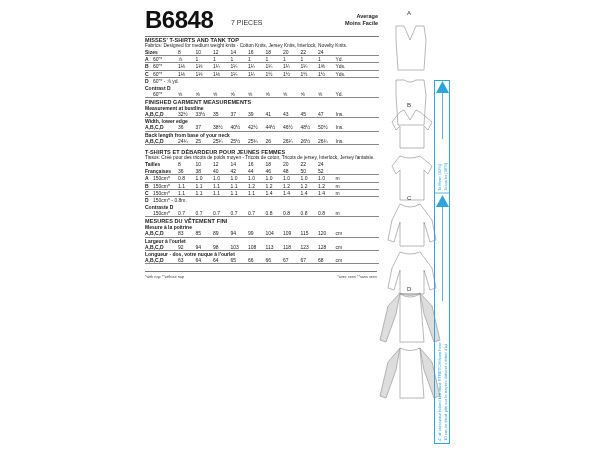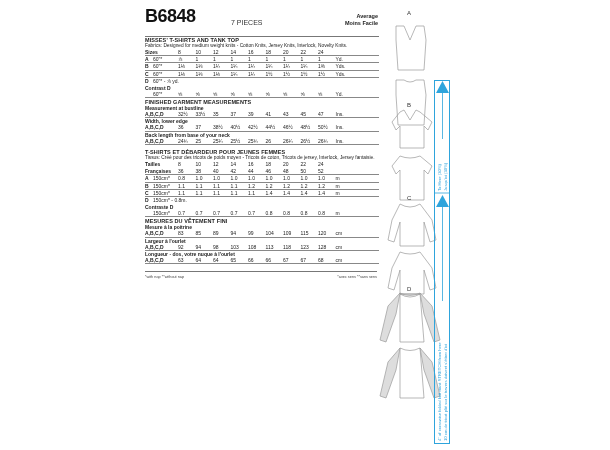--- a/index.html
+++ b/index.html
@@ -1,19 +1,19 @@
 <!DOCTYPE html>
 <html><head>
 <meta charset="utf-8">
 <style>
   html, body { margin:0; padding:0; background:#ffffff; }
   body { width:610px; height:450px; position:relative; overflow:hidden; font-family:"Liberation Sans", sans-serif; color:#222; }
   .page { position:absolute; left:145px; top:8px; width:320px; height:440px; }
   .hdr { position:absolute; left:0; top:0; width:230px; height:26px; }
-  .num { position:absolute; left:0; top:-2px; font-size:18px; font-weight:bold; letter-spacing:-0.5px; color:#111; }
+  .num { position:absolute; left:0; top:-2px; font-size:24px; font-weight:bold; letter-spacing:-0.5px; color:#111; }
   .pieces { position:absolute; left:86px; top:11px; font-size:7px; color:#333; }
   .diff { position:absolute; left:178px; top:5px; width:55px; text-align:right; font-size:5.5px; font-weight:bold; line-height:7px; }
   .tbl { position:absolute; left:0; width:234px; font-size:5px; line-height:6px; }
   .title { font-weight:bold; font-size:5.5px; letter-spacing:0.1px; }
   .row { display:flex; height:6.2px; align-items:center; border-bottom:0.5px solid transparent; }
   .row.ruled { border-bottom:0.6px solid #888; }
   .row .lab { width:8px; font-weight:bold; }
   .row .fab { width:25px; }
   .row .c { width:17.5px; text-align:left; }
   .row .u { width:10px; }

